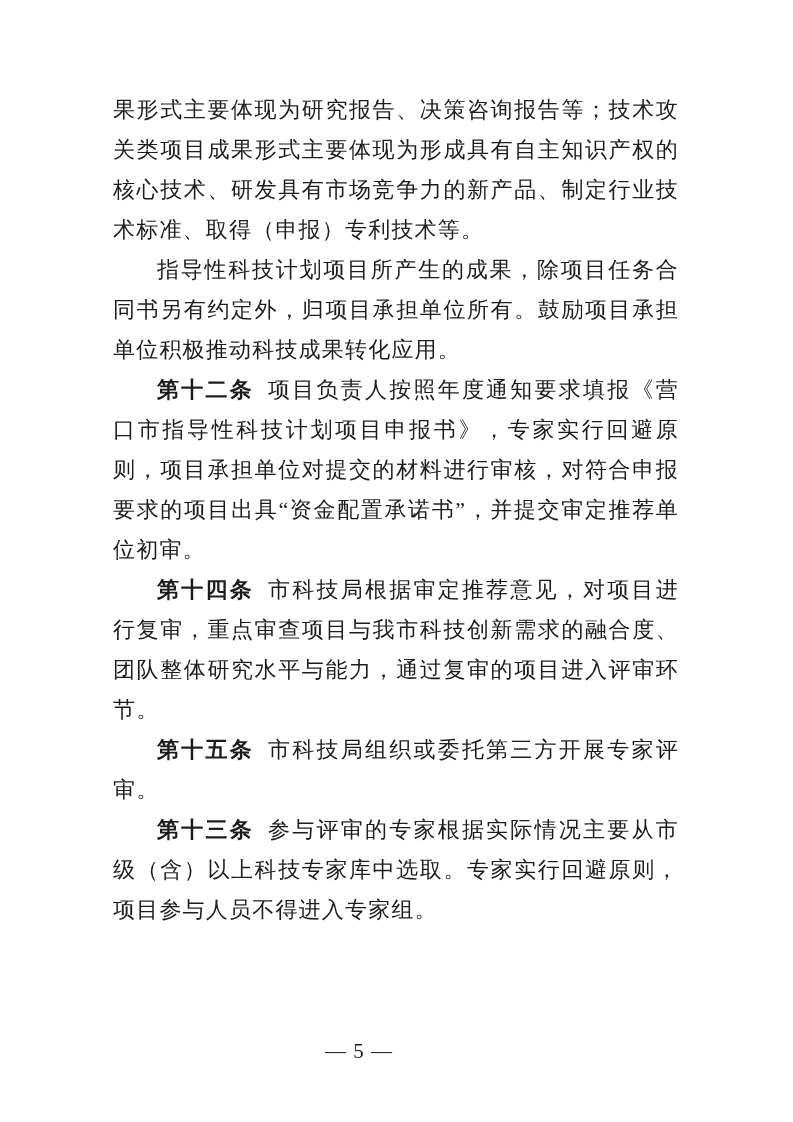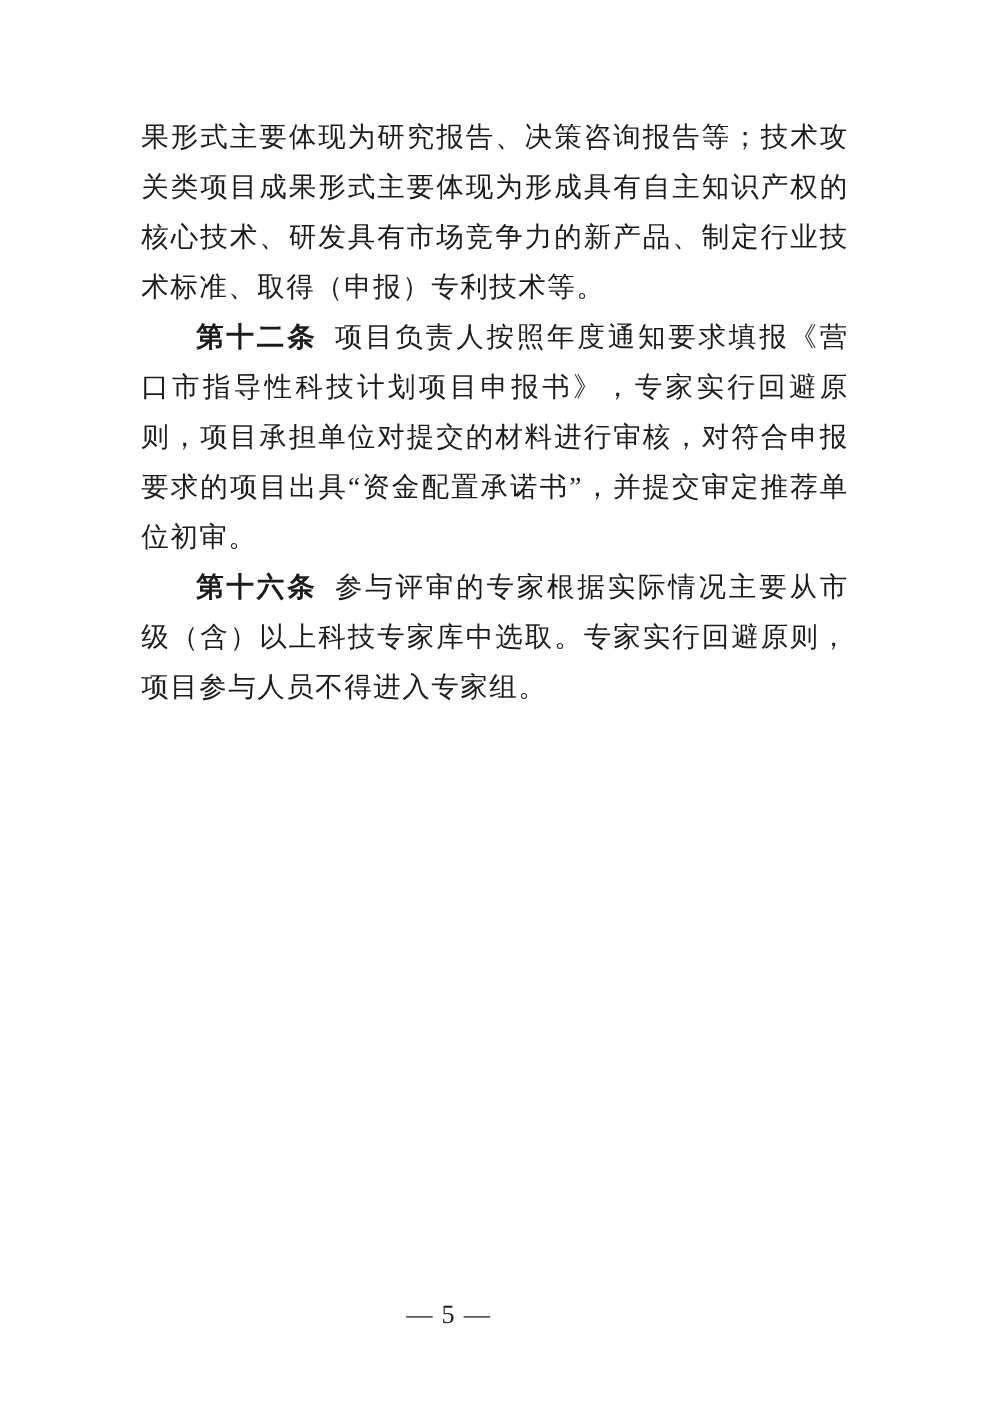--- a/index.html
+++ b/index.html
@@ -61,25 +61,28 @@
   }
 </style>
 </head>
 <body>
 
 <div class="page">
   <div class="content">
 
     <p class="para">果形式主要体现为研究报告、决策咨询报告等；技术攻关类项目成果形式主要体现为形成具有自主知识产权的核心技术、研发具有市场竞争力的新产品、制定行业技术标准、取得（申报）专利技术等。</p>
 
+    <p class="para indent">指导性科技计划项目所产生的成果，除项目任务合同书另有约定外，归项目承担单位所有。鼓励项目承担单位积极推动科技成果转化应用。</p>
 
     <p class="para indent"><span class="article-label">第十二条</span><span>项目负责人按照年度通知要求填报《营口市指导性科技计划项目申报书》，专家实行回避原则，项目承担单位对提交的材料进行审核，对符合申报要求的项目出具“资金配置承诺书”，并提交审定推荐单位初审。</span></p>
 
 
+    <p class="para indent"><span class="article-label">第十四条</span><span>市科技局根据审定推荐意见，对项目进行复审，重点审查项目与我市科技创新需求的融合度、团队整体研究水平与能力，通过复审的项目进入评审环节。</span></p>
 
 
+    <p class="para indent"><span class="article-label">第十五条</span><span>市科技局组织或委托第三方开展专家评审。</span></p>
 
-    <p class="para indent"><span class="article-label">第十六条</span><span>参与评审的专家根据实际情况主要从市级（含）以上科技专家库中选取。专家实行回避原则，项目参与人员不得进入专家组。</span></p>
+    <p class="para indent"><span class="article-label">第十三条</span><span>参与评审的专家根据实际情况主要从市级（含）以上科技专家库中选取。专家实行回避原则，项目参与人员不得进入专家组。</span></p>
 
   </div>
 
   <div class="page-number">— 5 —</div>
 </div>
 
 </body></html>

